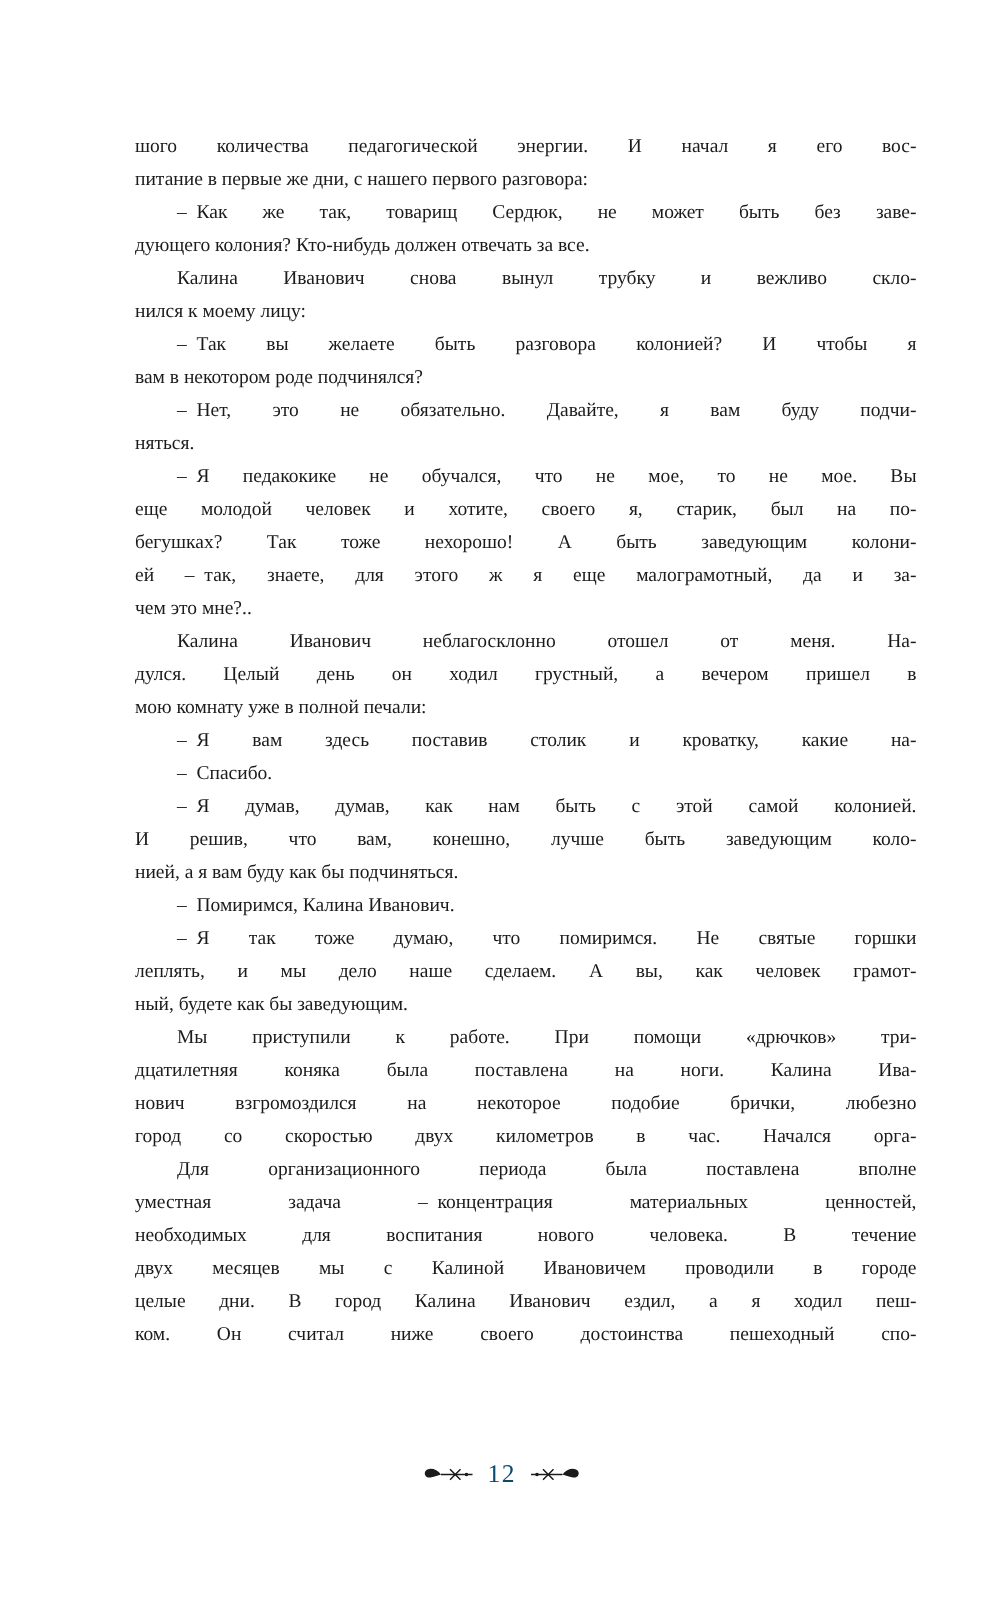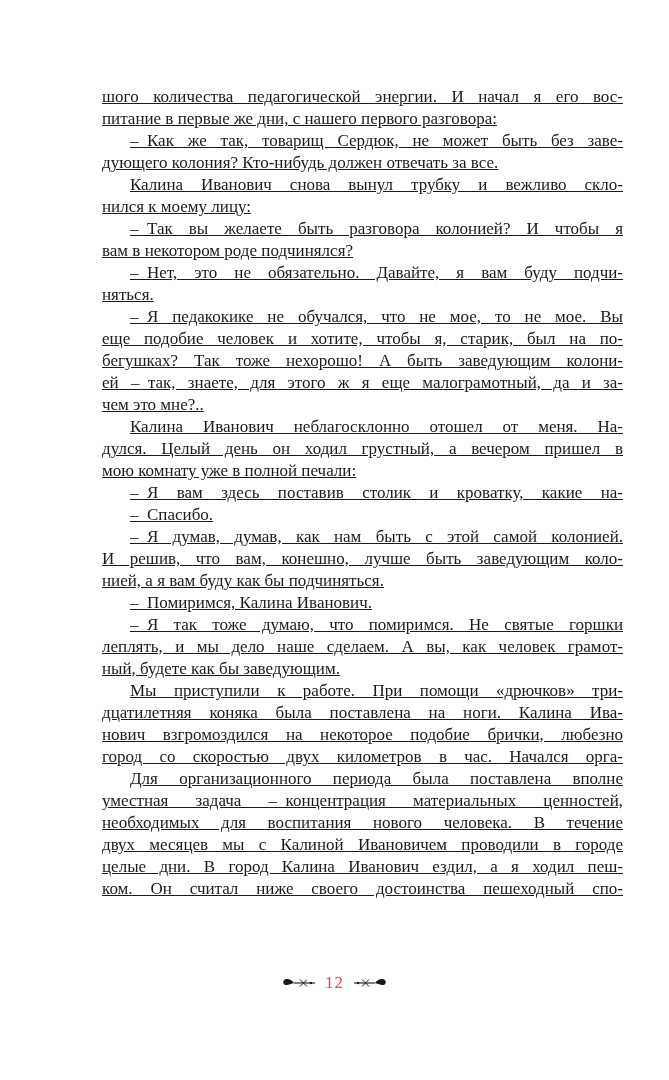--- a/index.html
+++ b/index.html
@@ -11,60 +11,59 @@
     -webkit-font-smoothing: antialiased;
   }
   .page {
     position: relative;
     width: 669px; height: 1080px;
     overflow: hidden;
     background: #ffffff;
   }
   .text-block {
     position: absolute;
-    left: 102px; top: 86px;
+    left: 90px; top: 86px;
     width: 521px;
-    font-size: 17px;
+    font-size: 13px;
     line-height: 22px;
-    text-decoration: underline;
   }
   .line { text-align: left; }
   .line.just { text-align: justify; text-align-last: justify; }
   .line.indent { text-indent: 28px; }
   .footer {
     position: absolute;
     top: 973px; left: 0;
     width: 669px;
     display: flex;
     justify-content: center;
     align-items: center;
     gap: 9px;
   }
-  .page-num { font-size: 17px; letter-spacing: 1px; color: #ef4444; }
+  .page-num { font-size: 17px; letter-spacing: 1px; color: #0c4a6e; }
   .orn { display: inline-flex; align-items: center; }
   .orn.right svg { transform: scaleX(-1); }
 </style>
 </head>
 <body>
 
 <div class="page">
 
   <div class="text-block">
       <div class="line just">шого количества педагогической энергии. И начал я его вос-</div>
       <div class="line">питание в первые же дни, с нашего первого разговора:</div>
       <div class="line indent just">– Как же так, товарищ Сердюк, не может быть без заве-</div>
       <div class="line">дующего колония? Кто-нибудь должен отвечать за все.</div>
       <div class="line indent just">Калина Иванович снова вынул трубку и вежливо скло-</div>
       <div class="line">нился к моему лицу:</div>
       <div class="line indent just">– Так вы желаете быть разговора колонией? И чтобы я</div>
       <div class="line">вам в некотором роде подчинялся?</div>
       <div class="line indent just">– Нет, это не обязательно. Давайте, я вам буду подчи-</div>
       <div class="line">няться.</div>
       <div class="line indent just">– Я педакокике не обучался, что не мое, то не мое. Вы</div>
-      <div class="line just">еще подобие человек и хотите, чтобы я, старик, был на по-</div>
+      <div class="line just">еще молодой человек и хотите, своего я, старик, был на по-</div>
       <div class="line just">бегушках? Так тоже нехорошо! А быть заведующим колони-</div>
       <div class="line just">ей – так, знаете, для этого ж я еще малограмотный, да и за-</div>
       <div class="line">чем это мне?..</div>
       <div class="line indent just">Калина Иванович неблагосклонно отошел от меня. На-</div>
       <div class="line just">дулся. Целый день он ходил грустный, а вечером пришел в</div>
       <div class="line">мою комнату уже в полной печали:</div>
       <div class="line indent just">– Я вам здесь поставив столик и кроватку, какие на-</div>
       <div class="line indent">– Спасибо.</div>
       <div class="line indent just">– Я думав, думав, как нам быть с этой самой колонией.</div>
       <div class="line just">И решив, что вам, конешно, лучше быть заведующим коло-</div>

